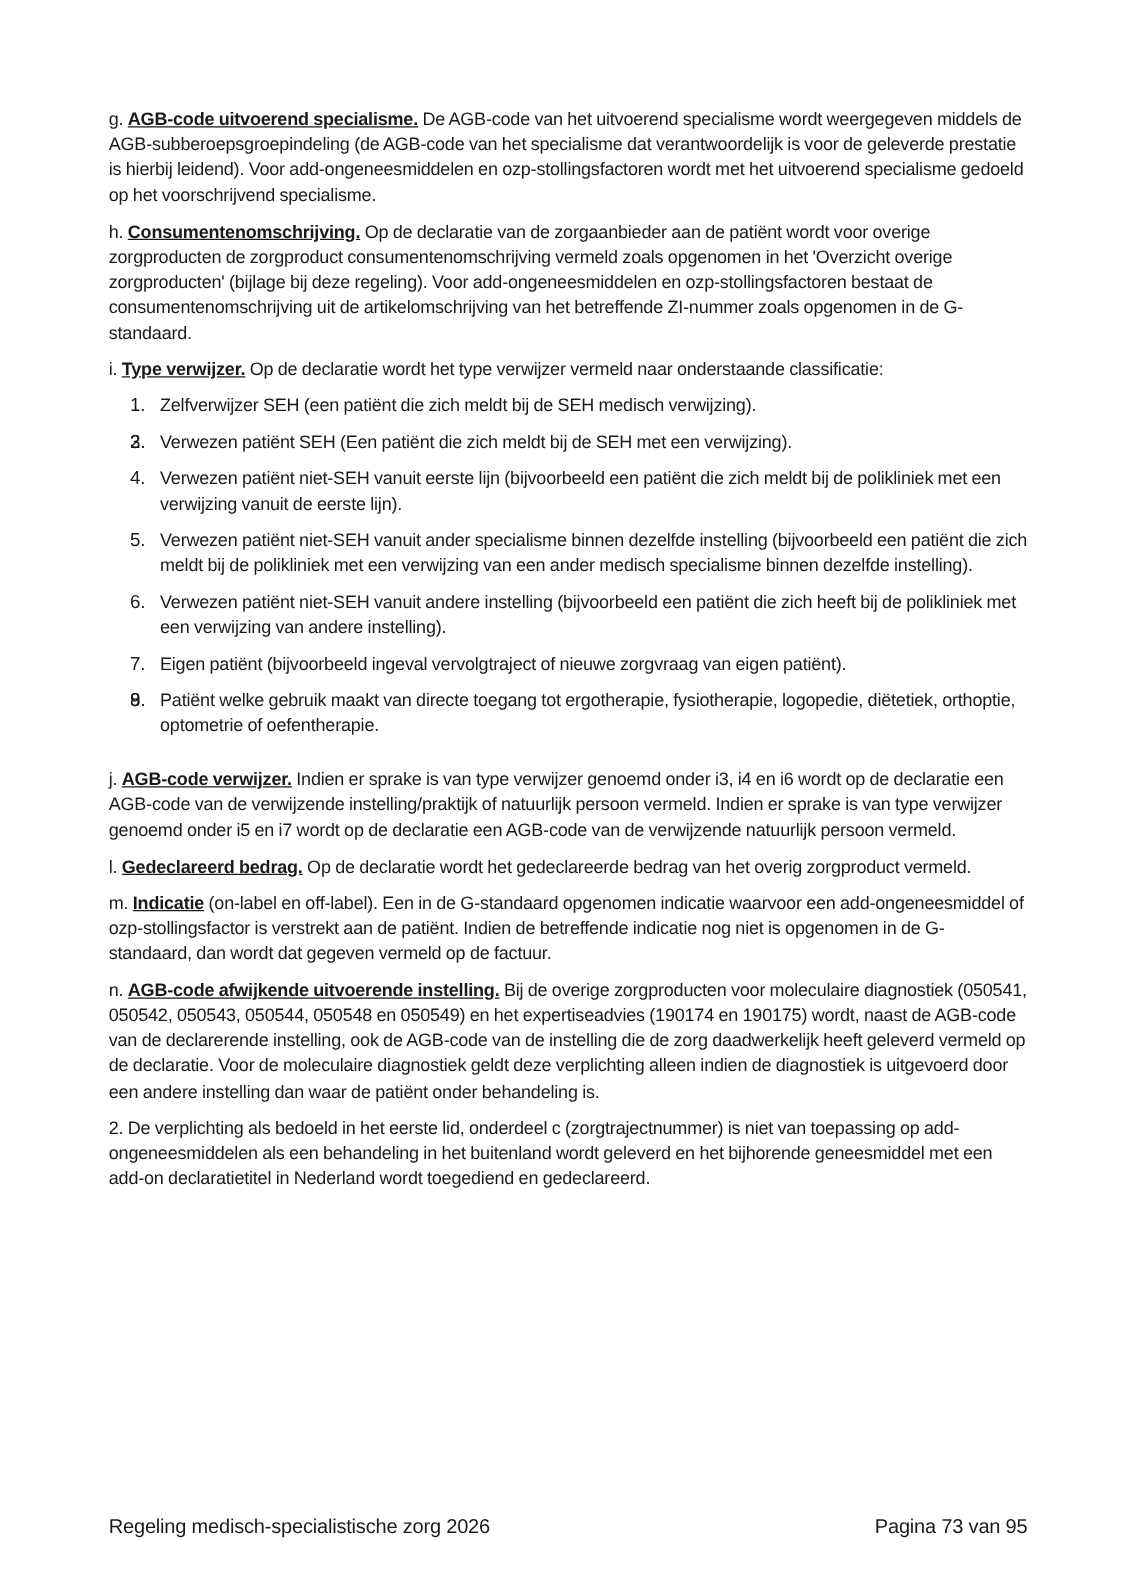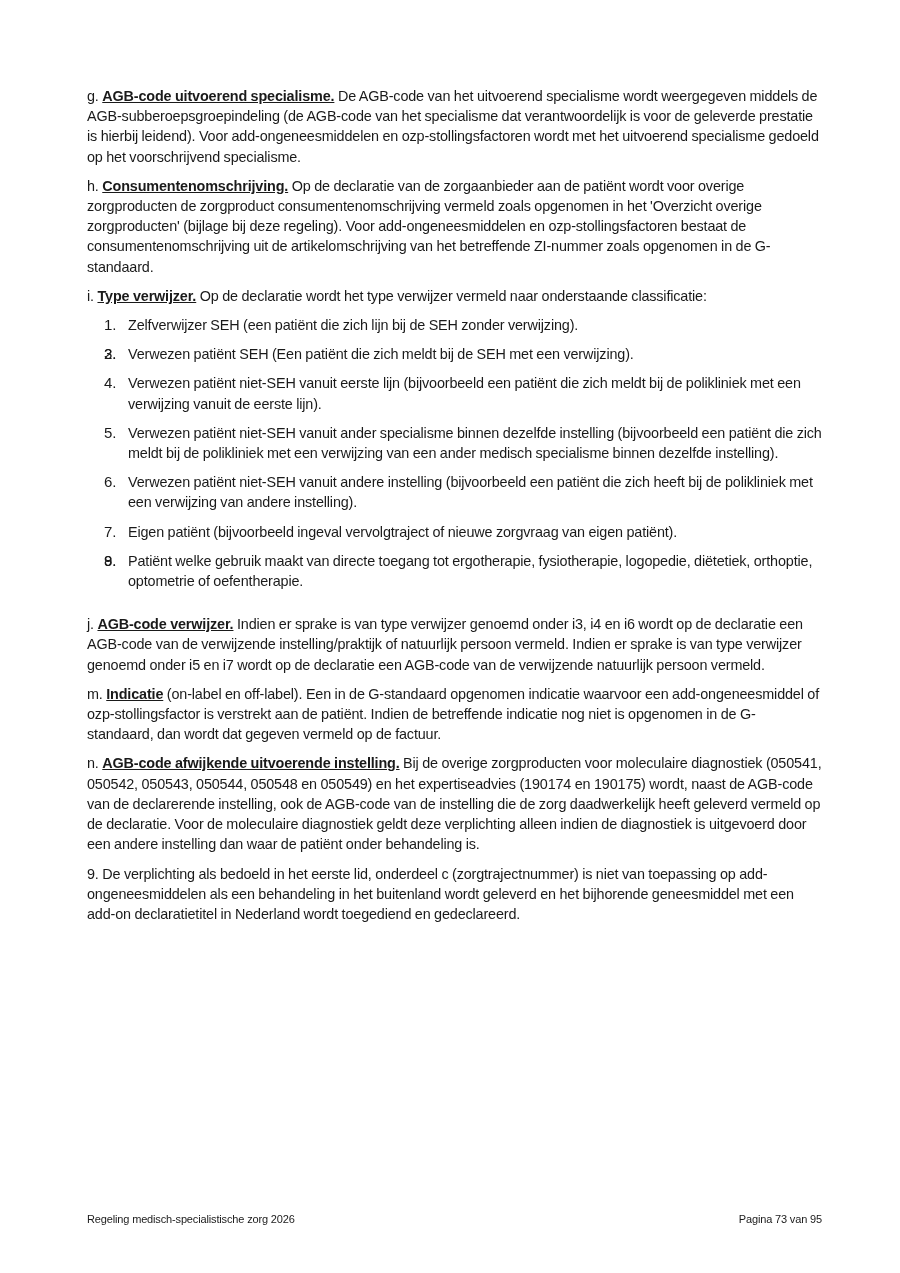--- a/index.html
+++ b/index.html
@@ -46,57 +46,58 @@
     position: absolute;
     left: 17px;
     top: 0;
     font-size: 15px;
   }
   .footer {
     position: absolute;
     top: 1213px;
     left: 87px;
     width: 735px;
-    font-size: 11px;
+    font-size: 16px;
     display: flex;
     justify-content: space-between;
     letter-spacing: -0.15px;
   }
 </style>
 </head>
 <body>
 
 <div class="page">
 
   <p><span>g. </span><b>AGB-code uitvoerend specialisme.</b><span> De AGB-code van het uitvoerend specialisme wordt weergegeven middels de AGB-subberoepsgroepindeling (de AGB-code van het specialisme dat verantwoordelijk is voor de geleverde prestatie is hierbij leidend). Voor add-ongeneesmiddelen en ozp-stollingsfactoren wordt met het uitvoerend specialisme gedoeld op het voorschrijvend specialisme.</span></p>
 
   <p><span>h. </span><b>Consumentenomschrijving.</b><span> Op de declaratie van de zorgaanbieder aan de patiënt wordt voor overige zorgproducten de zorgproduct consumentenomschrijving vermeld zoals opgenomen in het 'Overzicht overige zorgproducten' (bijlage bij deze regeling). Voor add-ongeneesmiddelen en ozp-stollingsfactoren bestaat de consumentenomschrijving uit de artikelomschrijving van het betreffende ZI-nummer zoals opgenomen in de G-standaard.</span></p>
 
   <p><span>i. </span><b>Type verwijzer.</b><span> Op de declaratie wordt het type verwijzer vermeld naar onderstaande classificatie:</span></p>
 
   <ol class="refs">
-    <li><span class="num">1.</span><span>Zelfverwijzer SEH (een patiënt die zich lijn bij de SEH zonder verwijzing).</span></li>
+    <li><span class="num">1.</span><span>Zelfverwijzer SEH (een patiënt die zich meldt bij de SEH medisch verwijzing).</span></li>
     <li><span class="num">2.</span></li>
     <li><span class="num">3.</span><span>Verwezen patiënt SEH (Een patiënt die zich meldt bij de SEH met een verwijzing).</span></li>
     <li><span class="num">4.</span><span>Verwezen patiënt niet-SEH vanuit eerste lijn (bijvoorbeeld een patiënt die zich meldt bij de polikliniek met een verwijzing vanuit de eerste lijn).</span></li>
     <li><span class="num">5.</span><span>Verwezen patiënt niet-SEH vanuit ander specialisme binnen dezelfde instelling (bijvoorbeeld een patiënt die zich meldt bij de polikliniek met een verwijzing van een ander medisch specialisme binnen dezelfde instelling).</span></li>
     <li><span class="num">6.</span><span>Verwezen patiënt niet-SEH vanuit andere instelling (bijvoorbeeld een patiënt die zich heeft bij de polikliniek met een verwijzing van andere instelling).</span></li>
     <li><span class="num">7.</span><span>Eigen patiënt (bijvoorbeeld ingeval vervolgtraject of nieuwe zorgvraag van eigen patiënt).</span></li>
     <li><span class="num">8.</span></li>
     <li><span class="num">9.</span><span>Patiënt welke gebruik maakt van directe toegang tot ergotherapie, fysiotherapie, logopedie, diëtetiek, orthoptie, optometrie of oefentherapie.</span></li>
   </ol>
 
   <p><span>j. </span><b>AGB-code verwijzer.</b><span> Indien er sprake is van type verwijzer genoemd onder i3, i4 en i6 wordt op de declaratie een AGB-code van de verwijzende instelling/praktijk of natuurlijk persoon vermeld. Indien er sprake is van type verwijzer genoemd onder i5 en i7 wordt op de declaratie een AGB-code van de verwijzende natuurlijk persoon vermeld.</span></p>
 
 
+  <p><span>l. </span><b>Gedeclareerd bedrag.</b><span> Op de declaratie wordt het gedeclareerde bedrag van het overig zorgproduct vermeld.</span></p>
 
   <p><span>m. </span><b>Indicatie</b><span> (on-label en off-label). Een in de G-standaard opgenomen indicatie waarvoor een add-ongeneesmiddel of ozp-stollingsfactor is verstrekt aan de patiënt. Indien de betreffende indicatie nog niet is opgenomen in de G-standaard, dan wordt dat gegeven vermeld op de factuur.</span></p>
 
   <p><span>n. </span><b>AGB-code afwijkende uitvoerende instelling.</b><span> Bij de overige zorgproducten voor moleculaire diagnostiek (050541, 050542, 050543, 050544, 050548 en 050549) en het expertiseadvies (190174 en 190175) wordt, naast de AGB-code van de declarerende instelling, ook de AGB-code van de instelling die de zorg daadwerkelijk heeft geleverd vermeld op de declaratie. Voor de moleculaire diagnostiek geldt deze verplichting alleen indien de diagnostiek is uitgevoerd door een andere instelling dan waar de patiënt onder behandeling is.</span></p>
 
-  <p>9. De verplichting als bedoeld in het eerste lid, onderdeel c (zorgtrajectnummer) is niet van toepassing op add-ongeneesmiddelen als een behandeling in het buitenland wordt geleverd en het bijhorende geneesmiddel met een add-on declaratietitel in Nederland wordt toegediend en gedeclareerd.</p>
+  <p>2. De verplichting als bedoeld in het eerste lid, onderdeel c (zorgtrajectnummer) is niet van toepassing op add-ongeneesmiddelen als een behandeling in het buitenland wordt geleverd en het bijhorende geneesmiddel met een add-on declaratietitel in Nederland wordt toegediend en gedeclareerd.</p>
 
 </div>
 
 <div class="footer">
   <span>Regeling medisch-specialistische zorg 2026</span>
   <span>Pagina 73 van 95</span>
 </div>
 
 </body></html>

